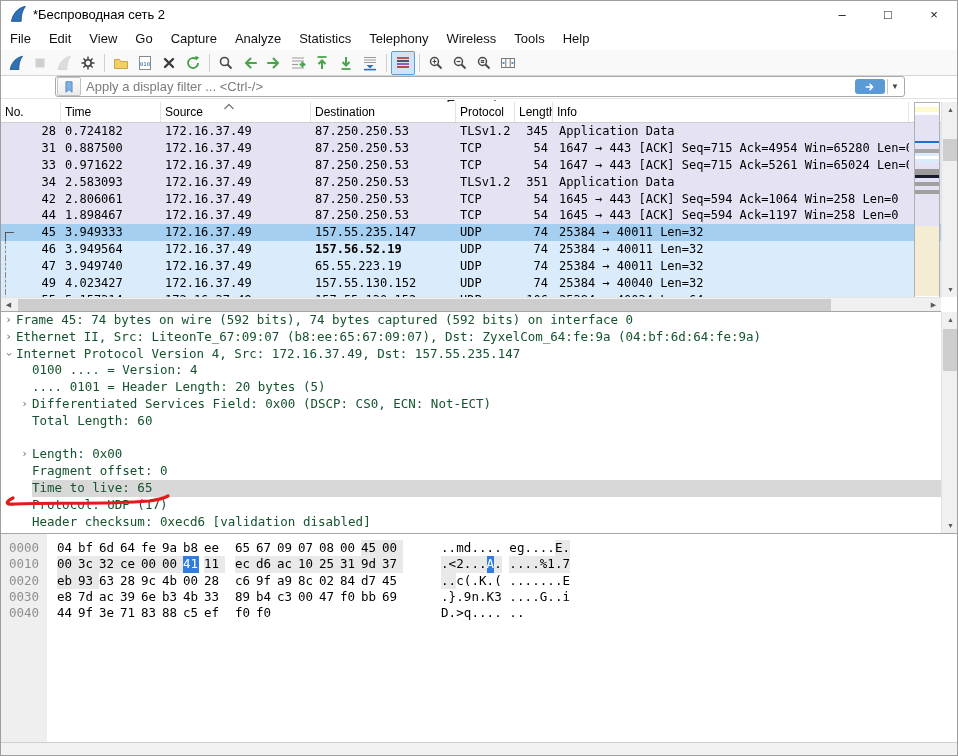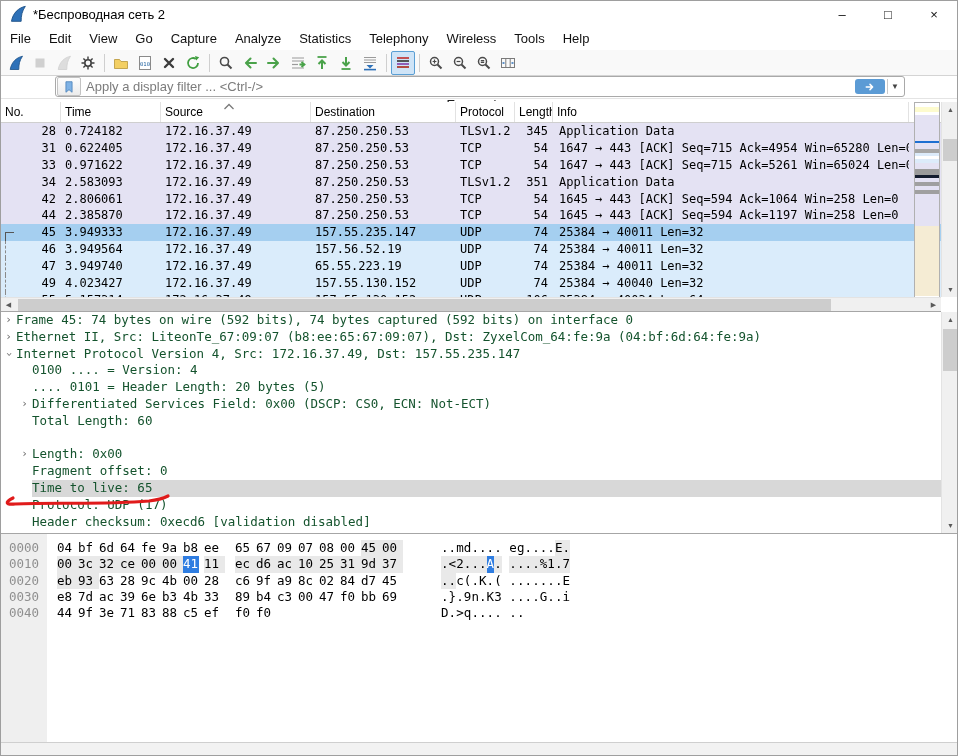--- a/index.html
+++ b/index.html
@@ -281,21 +281,21 @@
           <div class="pc r" style="width: 60px;">28</div>
           <div class="pc" style="width: 100px;">0.724182</div>
           <div class="pc" style="width: 150px;">172.16.37.49</div>
           <div class="pc" style="width: 145px;">87.250.250.53</div>
           <div class="pc" style="width: 59px;">TLSv1.2</div>
           <div class="pc r" style="width: 38px;">345</div>
           <div class="pc" style="width: 356px; padding-left: 6px;">Application Data</div>
         </div>
         <div class="prow" style="background: rgb(228, 226, 243);">
           <div class="pc r" style="width: 60px;">31</div>
-          <div class="pc" style="width: 100px;">0.622405</div>
+          <div class="pc" style="width: 100px;">0.887500</div>
           <div class="pc" style="width: 150px;">172.16.37.49</div>
           <div class="pc" style="width: 145px;">87.250.250.53</div>
           <div class="pc" style="width: 59px;">TCP</div>
           <div class="pc r" style="width: 38px;">54</div>
           <div class="pc" style="width: 356px; padding-left: 6px;">1647 → 443 [ACK] Seq=715 Ack=4954 Win=65280 Len=0</div>
         </div>
         <div class="prow" style="background: rgb(228, 226, 243);">
           <div class="pc r" style="width: 60px;">33</div>
           <div class="pc" style="width: 100px;">0.971622</div>
           <div class="pc" style="width: 150px;">172.16.37.49</div>
@@ -317,42 +317,42 @@
           <div class="pc r" style="width: 60px;">42</div>
           <div class="pc" style="width: 100px;">2.806061</div>
           <div class="pc" style="width: 150px;">172.16.37.49</div>
           <div class="pc" style="width: 145px;">87.250.250.53</div>
           <div class="pc" style="width: 59px;">TCP</div>
           <div class="pc r" style="width: 38px;">54</div>
           <div class="pc" style="width: 356px; padding-left: 6px;">1645 → 443 [ACK] Seq=594 Ack=1064 Win=258 Len=0</div>
         </div>
         <div class="prow" style="background: rgb(228, 226, 243);">
           <div class="pc r" style="width: 60px;">44</div>
-          <div class="pc" style="width: 100px;">2.385870</div>
+          <div class="pc" style="width: 100px;">1.898467</div>
           <div class="pc" style="width: 150px;">172.16.37.49</div>
           <div class="pc" style="width: 145px;">87.250.250.53</div>
           <div class="pc" style="width: 59px;">TCP</div>
           <div class="pc r" style="width: 38px;">54</div>
           <div class="pc" style="width: 356px; padding-left: 6px;">1645 → 443 [ACK] Seq=594 Ack=1197 Win=258 Len=0</div>
         </div>
         <div class="prow" style="background: rgb(165, 207, 240);">
           <div class="pc r" style="width: 60px;">45</div>
           <div class="pc" style="width: 100px;">3.949333</div>
           <div class="pc" style="width: 150px;">172.16.37.49</div>
           <div class="pc" style="width: 145px;">157.55.235.147</div>
           <div class="pc" style="width: 59px;">UDP</div>
           <div class="pc r" style="width: 38px;">74</div>
           <div class="pc" style="width: 356px; padding-left: 6px;">25384 → 40011 Len=32</div>
           <div class="mk-corner"></div>
         </div>
         <div class="prow" style="background: rgb(218, 236, 251);">
           <div class="pc r" style="width: 60px;">46</div>
           <div class="pc" style="width: 100px;">3.949564</div>
           <div class="pc" style="width: 150px;">172.16.37.49</div>
-          <div class="pc" style="width: 145px;">157.56.52.19</div>
+          <div class="pc" style="width: 145px; font-weight: bold;">157.56.52.19</div>
           <div class="pc" style="width: 59px;">UDP</div>
           <div class="pc r" style="width: 38px;">74</div>
           <div class="pc" style="width: 356px; padding-left: 6px;">25384 → 40011 Len=32</div>
           <div class="mk-dash"></div>
         </div>
         <div class="prow" style="background: rgb(218, 236, 251);">
           <div class="pc r" style="width: 60px;">47</div>
           <div class="pc" style="width: 100px;">3.949740</div>
           <div class="pc" style="width: 150px;">172.16.37.49</div>
           <div class="pc" style="width: 145px;">65.55.223.19</div>

